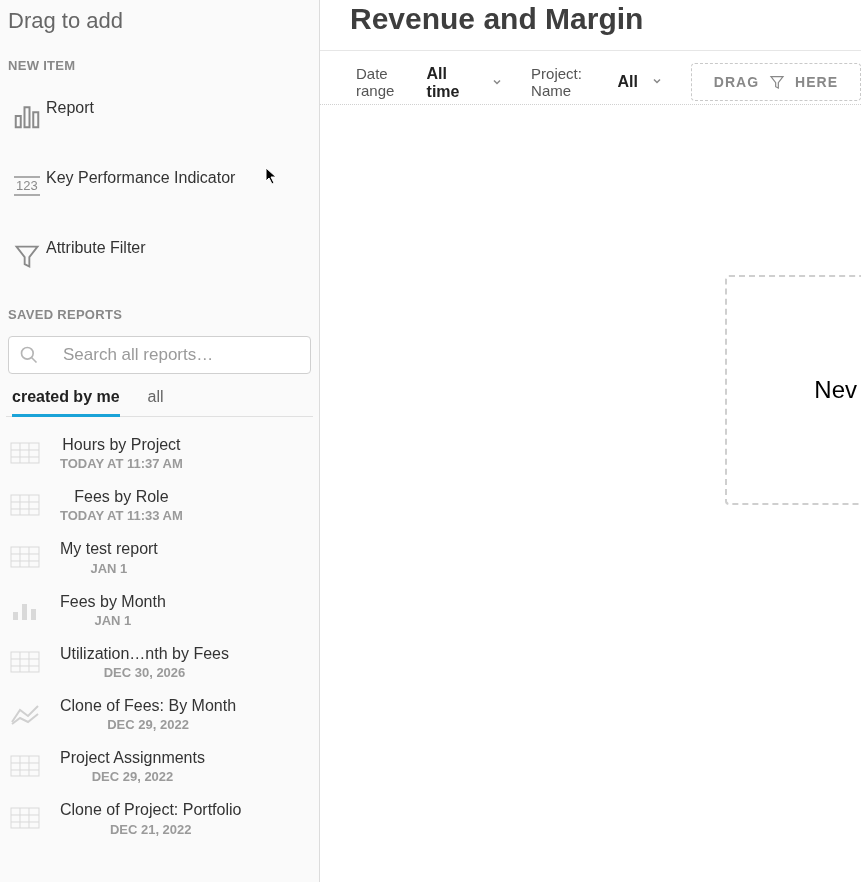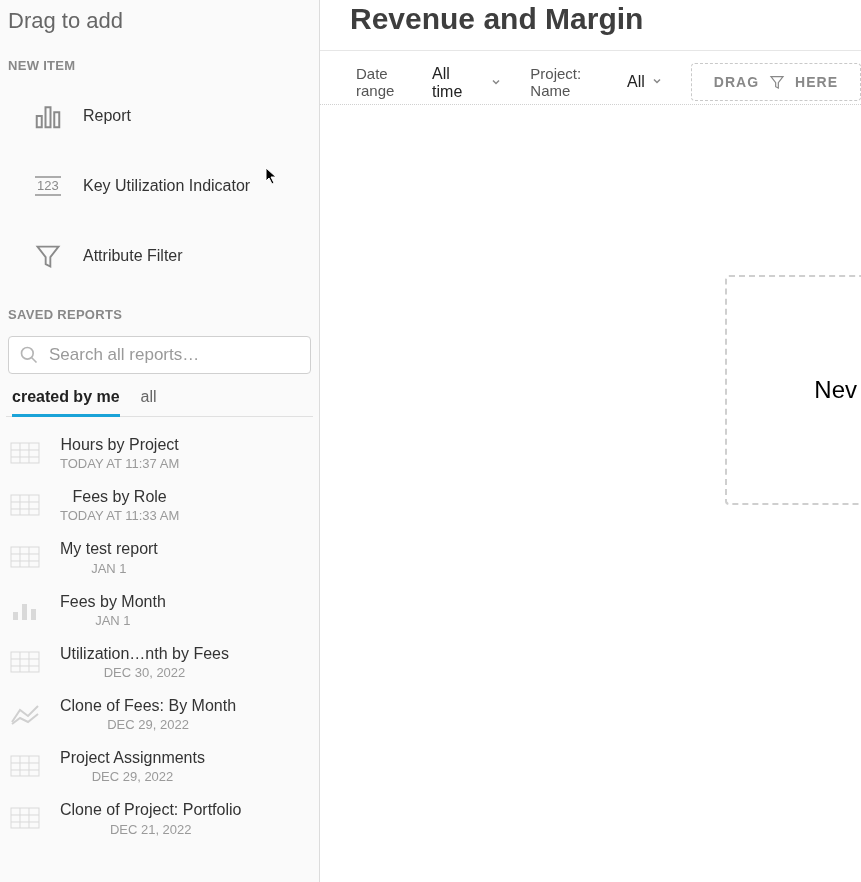--- a/index.html
+++ b/index.html
@@ -29,59 +29,57 @@
     .section-label {
       font-size: 13px;
       font-weight: 600;
       color: #888;
       letter-spacing: 0.3px;
       padding: 16px 8px 8px 8px;
     }
     .new-item-list { padding: 0 8px; }
     .new-item {
       display: flex;
-      align-items: center;
-      gap: 18px;
+      gap: 2px;
       padding: 18px 2px;
       cursor: grab;
-      margin-left: 21px;
     }
     .new-item .icon-slot {
       width: 34px;
       height: 34px;
       display: flex;
       align-items: center;
       justify-content: center;
       color: #8a8a8a;
     }
     .new-item-label { font-size: 16px; color: #333; }
     .saved-reports { padding: 0 6px; flex: 1; overflow: hidden; }
     .search-wrap {
       border: 1px solid #d0d0d0;
       border-radius: 4px;
       background: #fff;
       display: flex;
       align-items: center;
-      gap: 10px;
+      gap: 24px;
       padding: 8px 10px;
       margin: 6px 2px 10px 2px;
     }
     .search-wrap svg { color: #b5b5b5; }
     .search-input {
       border: none;
       outline: none;
       font-size: 17px;
       color: #333;
       background: transparent;
       flex: 1;
     }
     .search-input::placeholder { color: #9a9a9a; }
     .tabs {
       display: flex;
-      gap: 21px;
+      gap: 28px;
       border-bottom: 1px solid #e0e0e0;
       padding: 0 6px;
     }
     .tab {
       font-size: 16px;
       color: #666;
       padding: 4px 0 8px 0;
       cursor: pointer;
     }
     .tab.active {
@@ -101,21 +99,21 @@
     .report-thumb {
       width: 34px;
       height: 28px;
       display: flex;
       align-items: center;
       justify-content: center;
       color: #cfcfcf;
     }
     .report-text { display: flex; flex-direction: column; }
     .report-name { font-size: 16px; color: #333; line-height: 1.2; }
-    .report-time { font-size: 13px; color: #9a9a9a; margin-top: 2px; }
+    .report-time { font-size: 13px; color: #9a9a9a; margin-top: 2px; font-weight: bold; }
     .main {
       flex: 1;
       background: #fff;
       overflow: hidden;
       display: flex;
       flex-direction: column;
     }
     .page-title {
       font-size: 30px;
       font-weight: 700;
@@ -126,21 +124,21 @@
     .filter-bar {
       display: flex;
       align-items: flex-start;
       gap: 28px;
       padding: 14px 0 0 36px;
       border-bottom: 1px dotted #d0d0d0;
       height: 54px;
     }
     .filter-group { display: flex; flex-direction: row; gap: 2px; }
     .filter-label { font-size: 15px; color: #555; }
-    .filter-value { font-size: 16px; font-weight: 400; color: #222; display: flex; align-items: center; gap: 6px; cursor: pointer; }
+    .filter-value { font-size: 16px; font-weight: 700; color: #222; display: flex; align-items: center; gap: 13px; cursor: pointer; }
     .chev { color: #888; }
     .drag-here-pill {
       border: 1px dashed #c9c9c9;
       border-radius: 4px;
       padding: 10px 22px;
       display: flex;
       align-items: center;
       gap: 10px;
       color: #888;
       font-size: 14px;
@@ -192,21 +190,21 @@
     </div>
 
     <div class="new-item">
       <span class="icon-slot">
         <svg width="30" height="30" viewBox="0 0 30 30" fill="none" stroke="currentColor" stroke-width="1.4">
           <line x1="2" y1="6" x2="28" y2="6"></line>
             <line x1="2" y1="24" x2="28" y2="24"></line>
           <text x="4" y="19" font-size="13" fill="currentColor" stroke="none" font-family="Arial">123</text>
         </svg>
       </span>
-      <span class="new-item-label">Key Utilization Indicator</span>
+      <span class="new-item-label">Key Performance Indicator</span>
     </div>
 
     <div class="new-item">
       <span class="icon-slot">
         <svg width="28" height="28" viewBox="0 0 24 24" fill="none" stroke="currentColor" stroke-width="1.6">
           <path d="M3 4 L21 4 L14 13 L14 21 L10 19 L10 13 Z"></path>
         </svg>
       </span>
       <span class="new-item-label">Attribute Filter</span>
     </div>
@@ -292,21 +290,21 @@
             <svg width="30" height="24" viewBox="0 0 30 24">
               <rect x="1" y="2" width="28" height="20" fill="none" stroke="#d9d9d9"></rect>
               <line x1="1" y1="9" x2="29" y2="9" stroke="#d9d9d9"></line>
               <line x1="1" y1="16" x2="29" y2="16" stroke="#d9d9d9"></line>
               <line x1="10" y1="2" x2="10" y2="22" stroke="#d9d9d9"></line>
               <line x1="19" y1="2" x2="19" y2="22" stroke="#d9d9d9"></line>
             </svg>
           </span>
           <div class="report-text">
             <div class="report-name">Utilization…nth by Fees</div>
-            <div class="report-time">DEC 30, 2022</div>
+            <div class="report-time">DEC 30, 2026</div>
           </div>
         </div>
         <div class="report-item">
           <span class="report-thumb">
             <svg width="30" height="24" viewBox="0 0 30 24" fill="none" stroke="#d0d0d0" stroke-width="2">
               <polyline points="2,20 10,8 18,14 28,4"></polyline>
               <polyline points="2,22 10,16 18,20 28,12"></polyline>
             </svg>
           </span>
           <div class="report-text">

